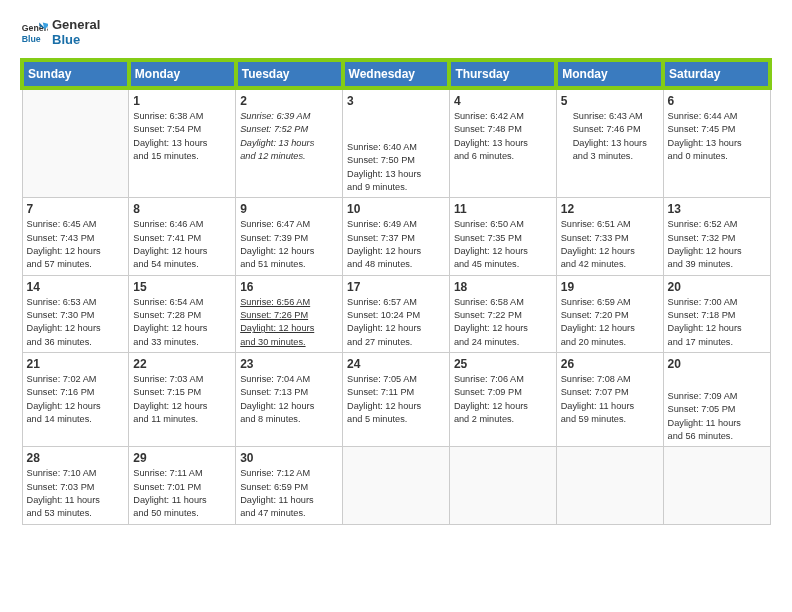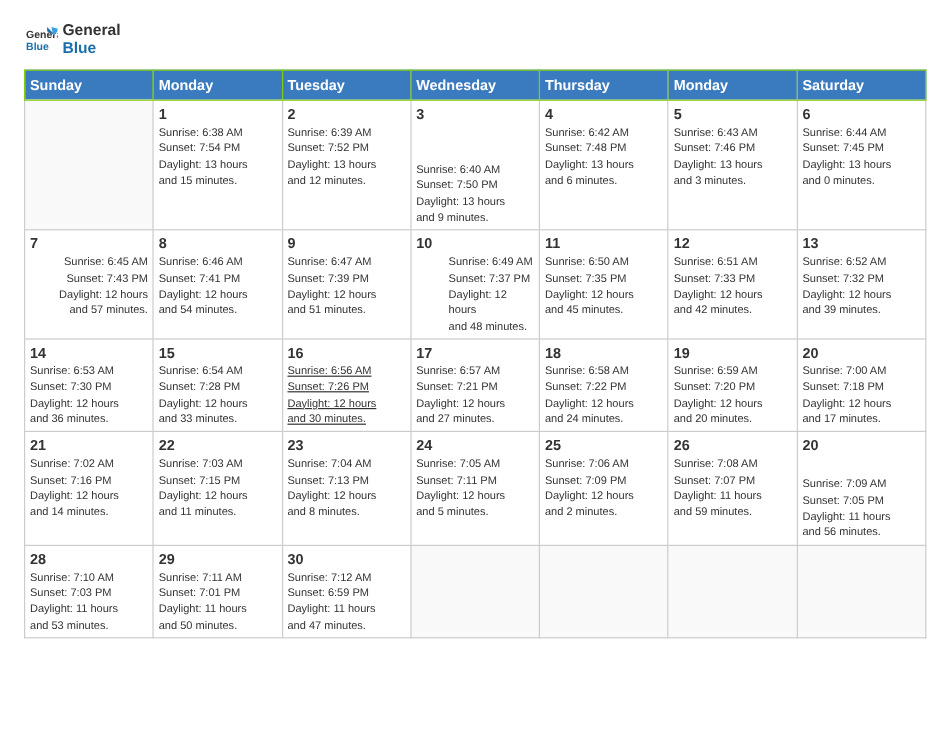--- a/index.html
+++ b/index.html
@@ -48,21 +48,21 @@
       border-collapse: collapse;
       table-layout: fixed;
     }
     thead tr th {
       background: #3a7bbf;
       color: #fff;
       font-size: 12px;
       font-weight: bold;
       padding: 5px 4px;
       text-align: left;
-      border: 1px solid #84cc16;
+      border: 4px solid #84cc16;
     }
     tbody tr td {
       border: 1px solid #ccc;
       vertical-align: top;
       padding: 4px 4px 3px 4px;
       font-size: 9.2px;
       color: #333;
       height: 74px;
     }
     tbody tr td.empty {
@@ -118,79 +118,79 @@
           <td class="empty"></td>
           <td>
             <span class="day-num">1</span>
             <div class="day-info" style="white-space: pre-line;">Sunrise: 6:38 AM
 Sunset: 7:54 PM
 Daylight: 13 hours
 and 15 minutes.</div>
           </td>
           <td>
             <span class="day-num">2</span>
-            <div class="day-info" style="white-space: pre-line;">Sunrise: 6:39 AM
+            <div class="day-info" style="white-space: pre-line; font-style: italic;">Sunrise: 6:39 AM
 Sunset: 7:52 PM
 Daylight: 13 hours
 and 12 minutes.</div>
           </td>
           <td>
             <span class="day-num">3</span>
             <div class="day-info" style="white-space: pre-line; margin-top: 33px;">Sunrise: 6:40 AM
 Sunset: 7:50 PM
 Daylight: 13 hours
 and 9 minutes.</div>
           </td>
           <td>
             <span class="day-num">4</span>
             <div class="day-info" style="white-space: pre-line;">Sunrise: 6:42 AM
 Sunset: 7:48 PM
 Daylight: 13 hours
 and 6 minutes.</div>
           </td>
           <td>
             <span class="day-num">5</span>
-            <div class="day-info" style="white-space: pre-line;">Sunrise: 6:43 AM
+            <div class="day-info" style="white-space: pre-line; margin-left: 12px;">Sunrise: 6:43 AM
 Sunset: 7:46 PM
 Daylight: 13 hours
 and 3 minutes.</div>
           </td>
           <td>
             <span class="day-num">6</span>
             <div class="day-info" style="white-space: pre-line;">Sunrise: 6:44 AM
 Sunset: 7:45 PM
 Daylight: 13 hours
 and 0 minutes.</div>
           </td>
         </tr>
         <tr>
           <td>
             <span class="day-num">7</span>
-            <div class="day-info" style="white-space: pre-line; text-align: right;">Sunrise: 6:45 AM
+            <div class="day-info" style="white-space: pre-line;">Sunrise: 6:45 AM
 Sunset: 7:43 PM
 Daylight: 12 hours
 and 57 minutes.</div>
           </td>
           <td>
             <span class="day-num">8</span>
             <div class="day-info" style="white-space: pre-line;">Sunrise: 6:46 AM
 Sunset: 7:41 PM
 Daylight: 12 hours
 and 54 minutes.</div>
           </td>
           <td>
             <span class="day-num">9</span>
             <div class="day-info" style="white-space: pre-line;">Sunrise: 6:47 AM
 Sunset: 7:39 PM
 Daylight: 12 hours
 and 51 minutes.</div>
           </td>
           <td>
             <span class="day-num">10</span>
-            <div class="day-info" style="white-space: pre-line; margin-left: 27px;">Sunrise: 6:49 AM
+            <div class="day-info" style="white-space: pre-line;">Sunrise: 6:49 AM
 Sunset: 7:37 PM
 Daylight: 12 hours
 and 48 minutes.</div>
           </td>
           <td>
             <span class="day-num">11</span>
             <div class="day-info" style="white-space: pre-line;">Sunrise: 6:50 AM
 Sunset: 7:35 PM
 Daylight: 12 hours
 and 45 minutes.</div>
@@ -228,21 +228,21 @@
           <td>
             <span class="day-num">16</span>
             <div class="day-info" style="white-space: pre-line; text-decoration: underline;">Sunrise: 6:56 AM
 Sunset: 7:26 PM
 Daylight: 12 hours
 and 30 minutes.</div>
           </td>
           <td>
             <span class="day-num">17</span>
             <div class="day-info" style="white-space: pre-line;">Sunrise: 6:57 AM
-Sunset: 7:21 PM
+Sunset: 10:24 PM
 Daylight: 12 hours
 and 27 minutes.</div>
           </td>
           <td>
             <span class="day-num">18</span>
             <div class="day-info" style="white-space: pre-line;">Sunrise: 6:58 AM
 Sunset: 7:22 PM
 Daylight: 12 hours
 and 24 minutes.</div>
           </td>

